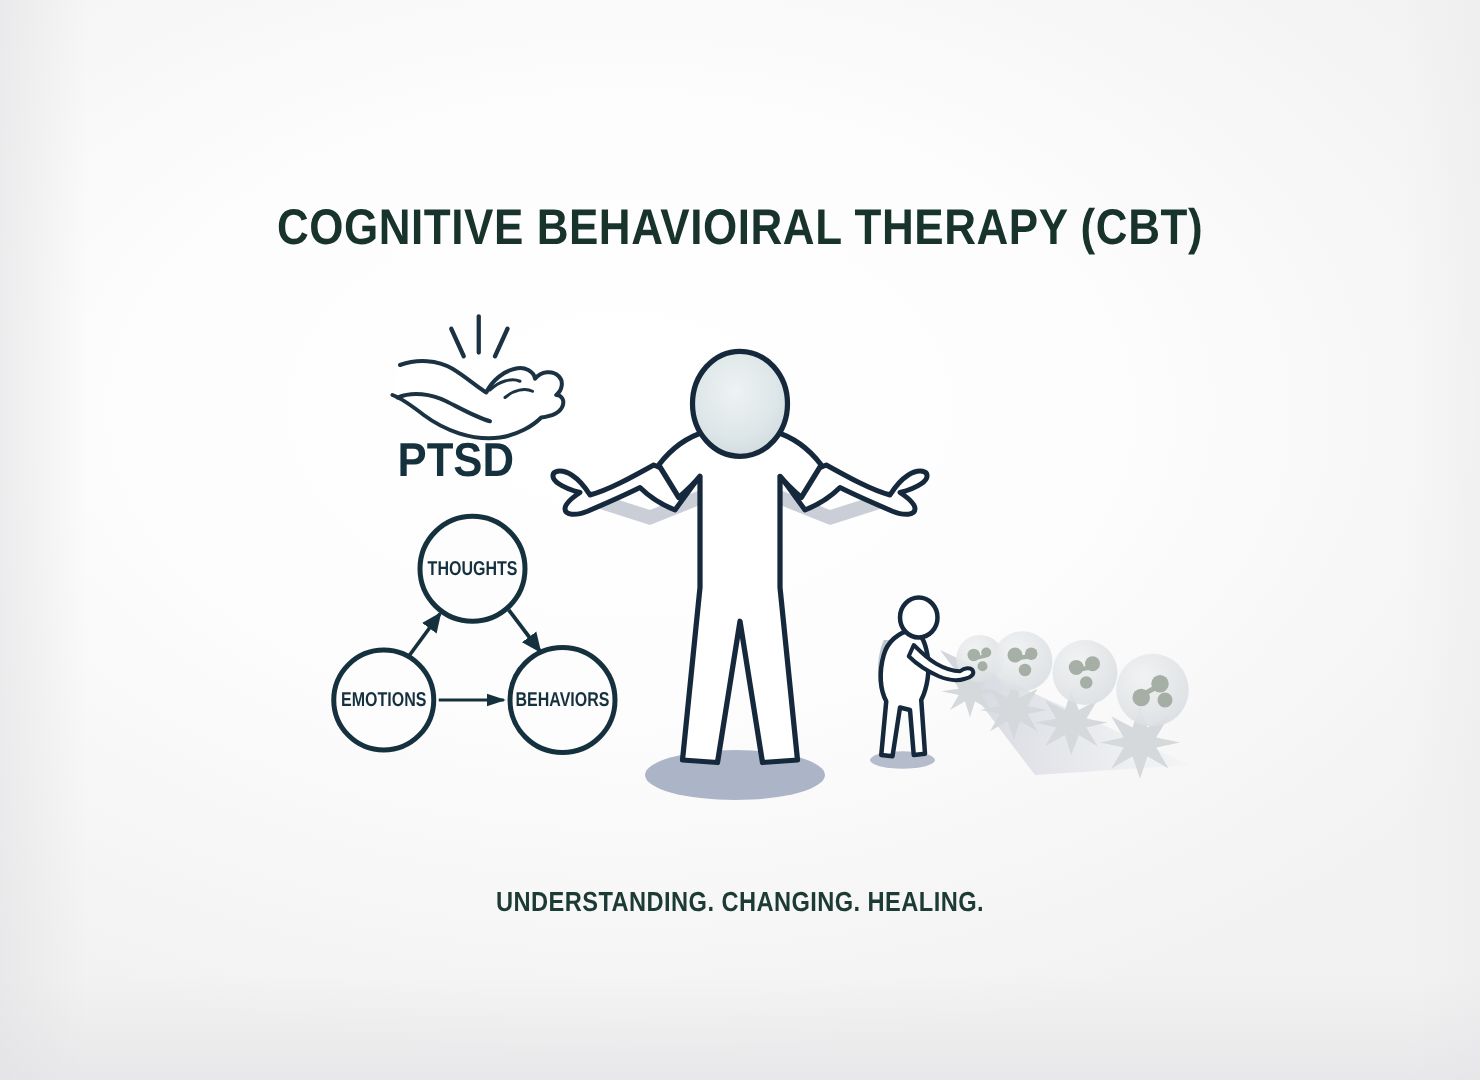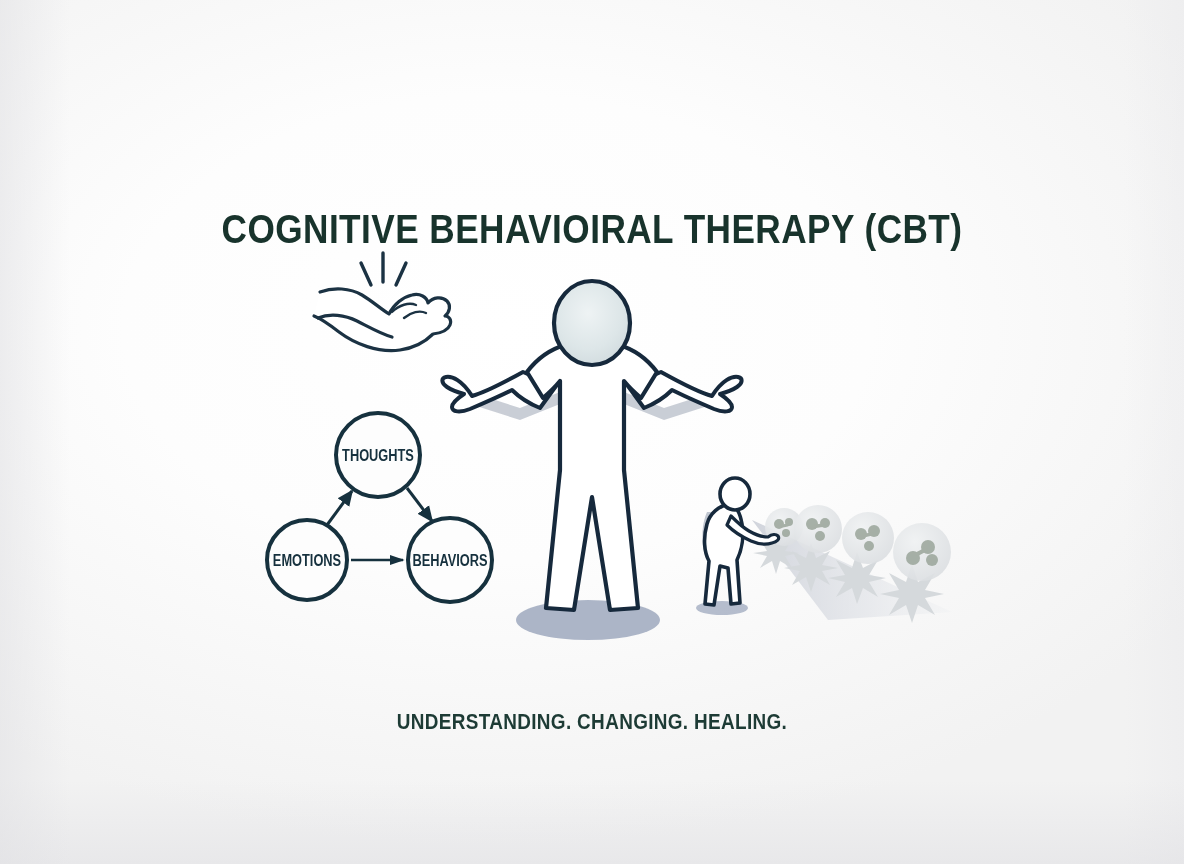--- a/index.html
+++ b/index.html
@@ -40,21 +40,20 @@
   }
 
   
   .title-wrap {
     position: absolute;
     left: 0;
     top: 160px;
     width: 1184px;
     text-align: center;
     z-index: 6;
-    margin-top: 47px;
   }
   .main-title {
     margin: 0;
     font-family: "Liberation Sans Narrow", "Liberation Sans", sans-serif;
     font-size: 40px;
     font-weight: 700;
     letter-spacing: 0.5px;
     color: #18332c;
     transform: scaleX(0.88);
     transform-origin: center;
@@ -277,20 +276,23 @@
 
         <ellipse cx="735" cy="494" r="15" rx="15" ry="16" fill="#ffffff" stroke="#16293c" stroke-width="3.6"></ellipse>
       </g>
     </g>
   </svg>
 
   <div class="title-wrap">
     <h1 class="main-title">COGNITIVE BEHAVIOIRAL THERAPY (CBT)</h1>
   </div>
 
+  <div class="ptsd-wrap">
+    <p class="ptsd-label">PTSD</p>
+  </div>
 
   <span class="node-label" id="label-thoughts">THOUGHTS</span>
   <span class="node-label" id="label-emotions">EMOTIONS</span>
   <span class="node-label" id="label-behaviors">BEHAVIORS</span>
 
   <div class="subtitle-wrap">
     <p class="subtitle">UNDERSTANDING. CHANGING. HEALING.</p>
   </div>
 
 </div>

